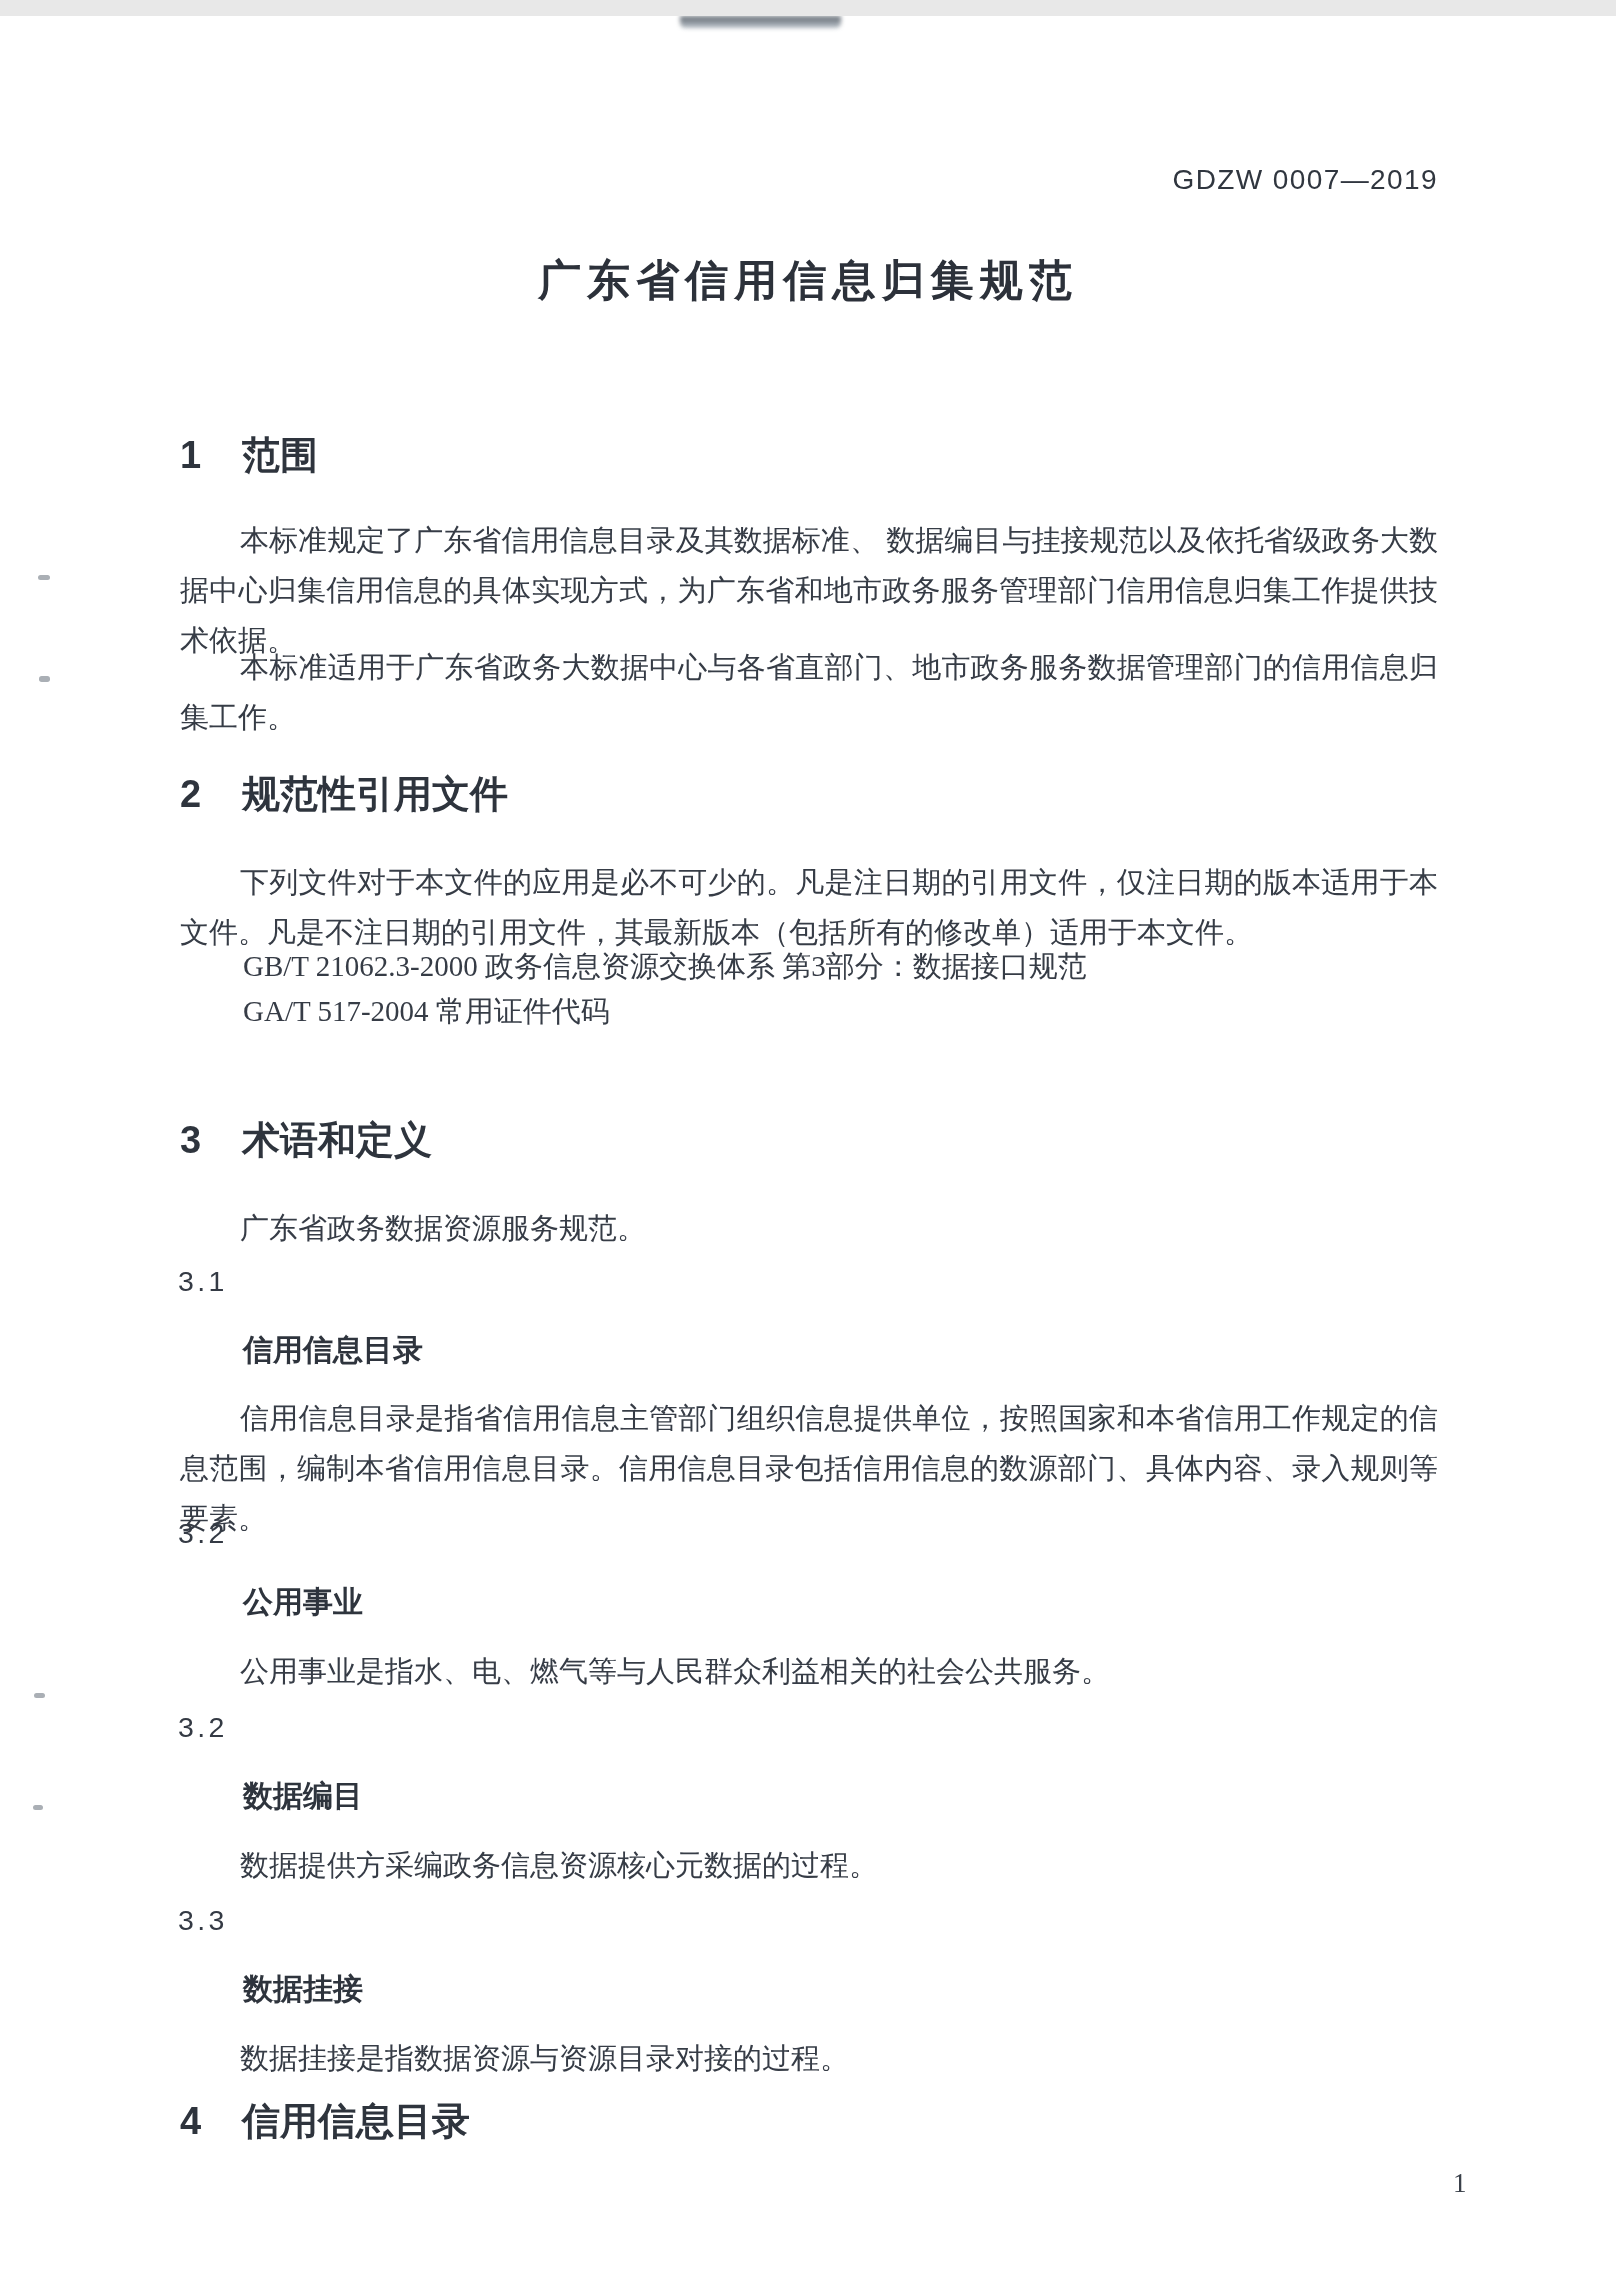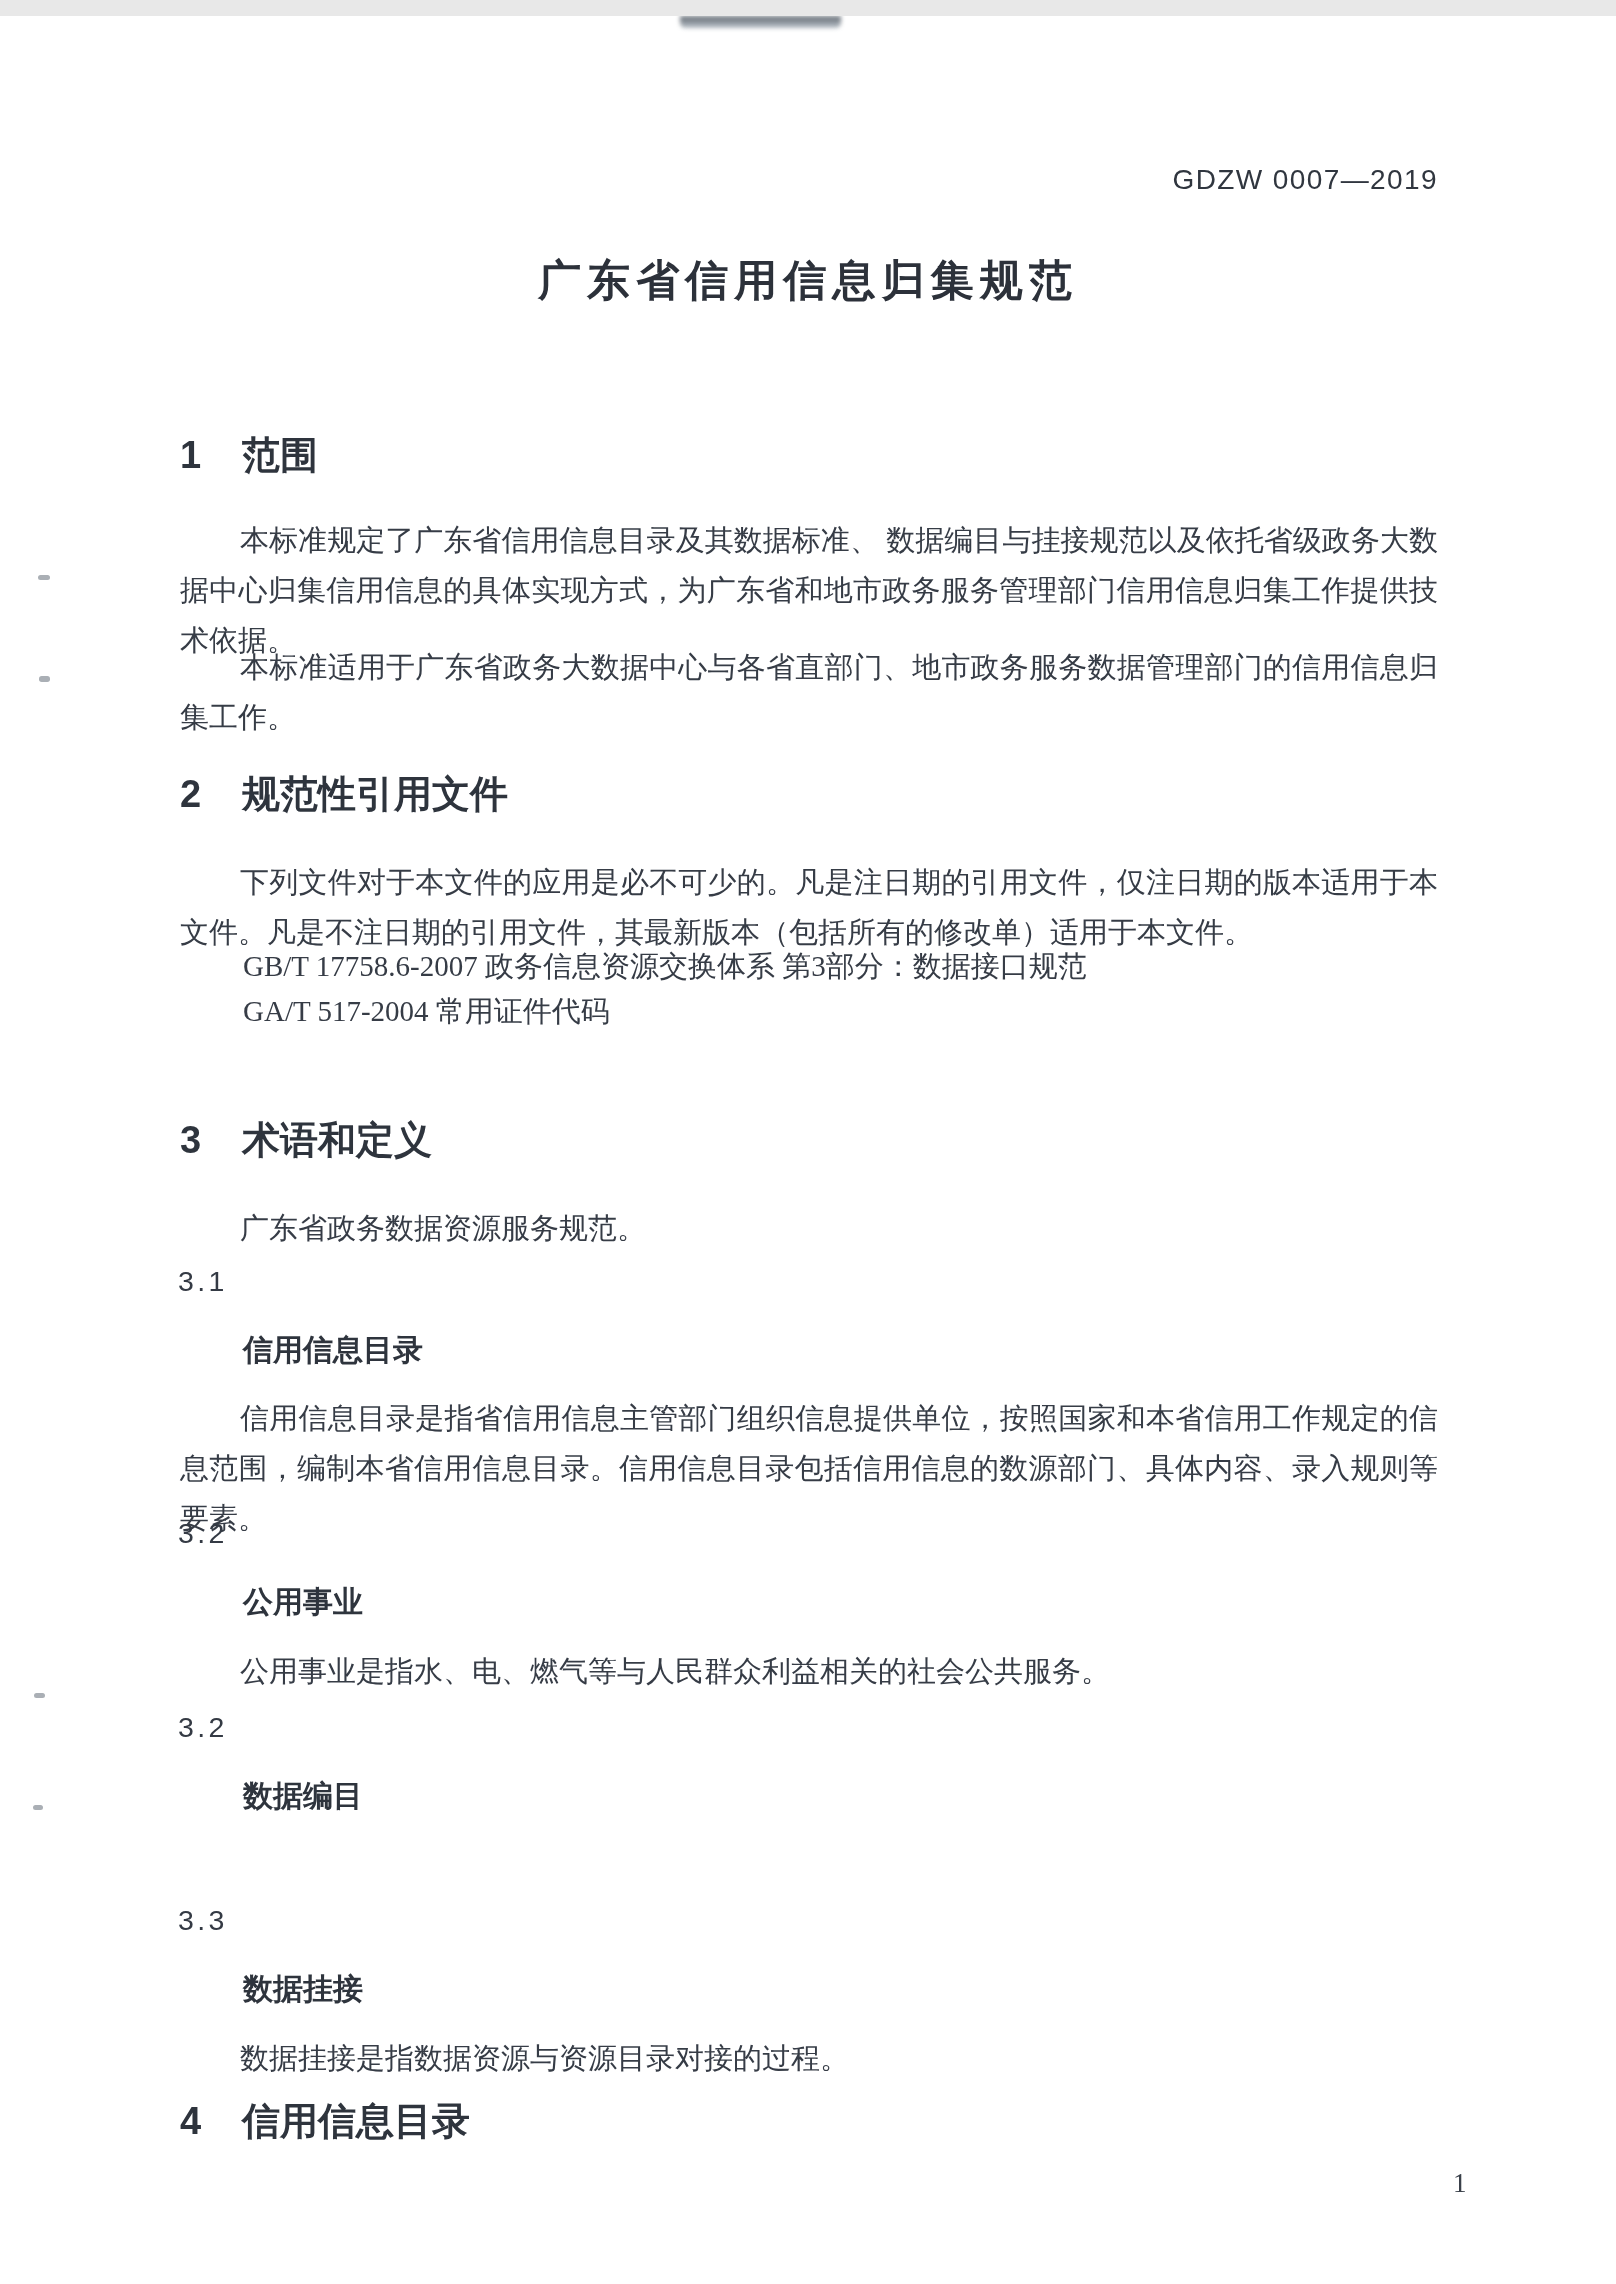--- a/index.html
+++ b/index.html
@@ -116,38 +116,39 @@
   <div class="abs sec-heading" style="top:414px">
     <span class="sec-num">1</span><span>范围</span>
   </div>
   <div class="abs body-text indent" style="top:499px">本标准规定了广东省信用信息目录及其数据标准、 数据编目与挂接规范以及依托省级政务大数据中心归集信用信息的具体实现方式，为广东省和地市政务服务管理部门信用信息归集工作提供技术依据。</div>
   <div class="abs body-text indent" style="top:626px">本标准适用于广东省政务大数据中心与各省直部门、地市政务服务数据管理部门的信用信息归集工作。</div>
 
   <div class="abs sec-heading" style="top:753px">
     <span class="sec-num">2</span><span>规范性引用文件</span>
   </div>
   <div class="abs body-text indent" style="top:841px">下列文件对于本文件的应用是必不可少的。凡是注日期的引用文件，仅注日期的版本适用于本文件。凡是不注日期的引用文件，其最新版本（包括所有的修改单）适用于本文件。</div>
-  <div class="abs ref-line" style="top:931px">GB/T 17758.6-2007 政务信息资源交换体系 第3部分：数据接口规范</div>
+  <div class="abs ref-line" style="top:931px">GB/T 21062.3-2000 政务信息资源交换体系 第3部分：数据接口规范</div>
   <div class="abs ref-line" style="top:976px">GA/T 517-2004 常用证件代码</div>
 
   <div class="abs sec-heading" style="top:1099px">
     <span class="sec-num">3</span><span>术语和定义</span>
   </div>
   <div class="abs body-text indent" style="top:1187px">广东省政务数据资源服务规范。</div>
 
   <div class="abs term-number" style="top:1249px">3.1</div>
   <div class="abs term-title" style="top:1314px">信用信息目录</div>
   <div class="abs body-text indent" style="top:1377px">信用信息目录是指省信用信息主管部门组织信息提供单位，按照国家和本省信用工作规定的信息范围，编制本省信用信息目录。信用信息目录包括信用信息的数源部门、具体内容、录入规则等要素。</div>
 
   <div class="abs term-number" style="top:1501px">3.2</div>
   <div class="abs term-title" style="top:1566px">公用事业</div>
   <div class="abs body-text indent" style="top:1630px">公用事业是指水、电、燃气等与人民群众利益相关的社会公共服务。</div>
 
   <div class="abs term-number" style="top:1695px">3.2</div>
   <div class="abs term-title" style="top:1760px">数据编目</div>
+  <div class="abs body-text indent" style="top:1824px">数据提供方采编政务信息资源核心元数据的过程。</div>
 
   <div class="abs term-number" style="top:1888px">3.3</div>
   <div class="abs term-title" style="top:1953px">数据挂接</div>
   <div class="abs body-text indent" style="top:2017px">数据挂接是指数据资源与资源目录对接的过程。</div>
 
   <div class="abs sec-heading" style="top:2080px">
     <span class="sec-num">4</span><span>信用信息目录</span>
   </div>
 
   <div class="abs page-number">1</div>

